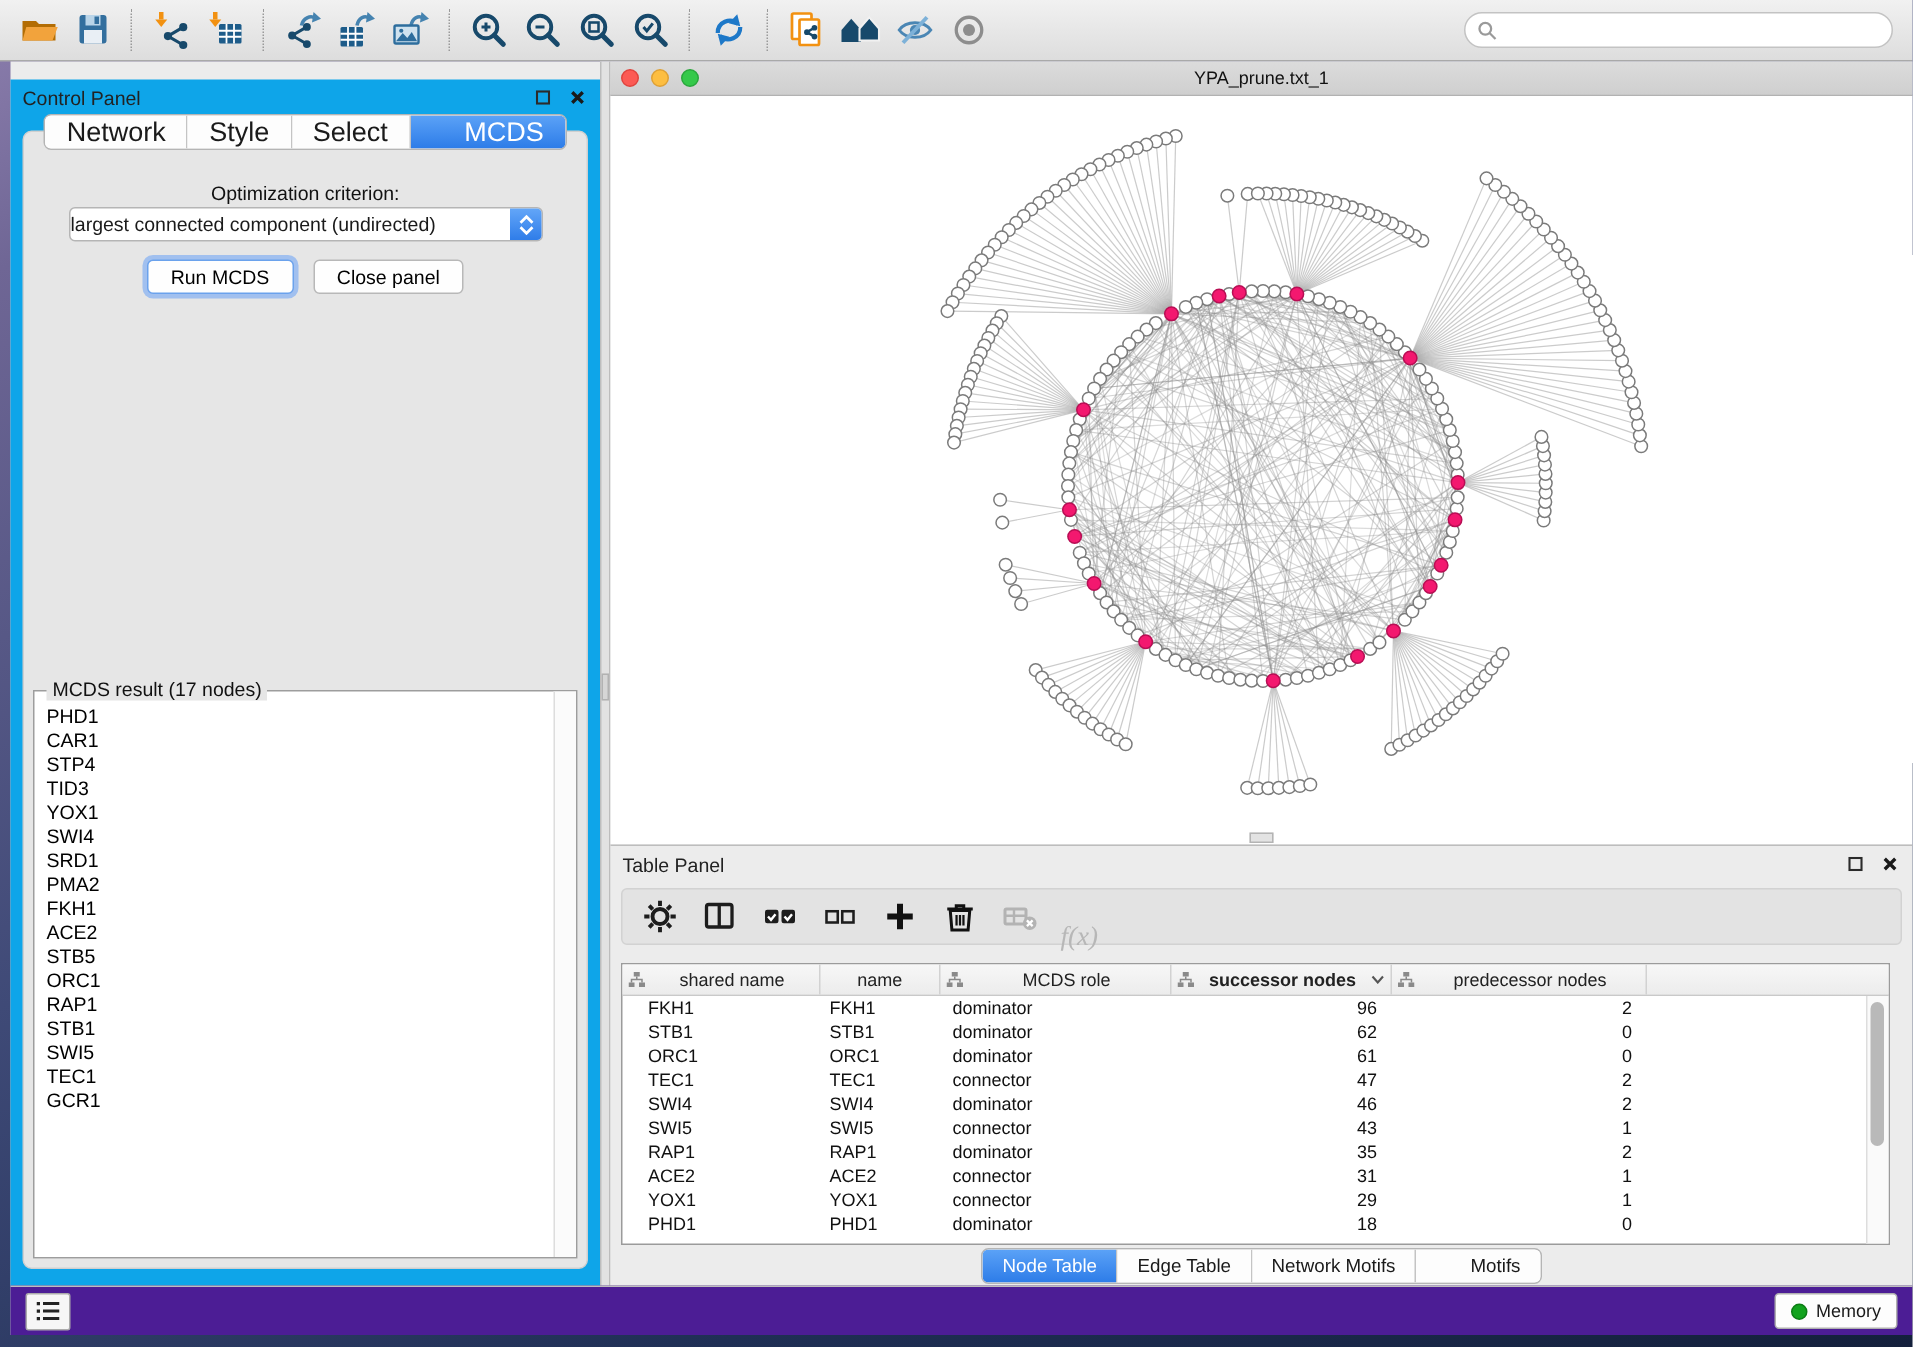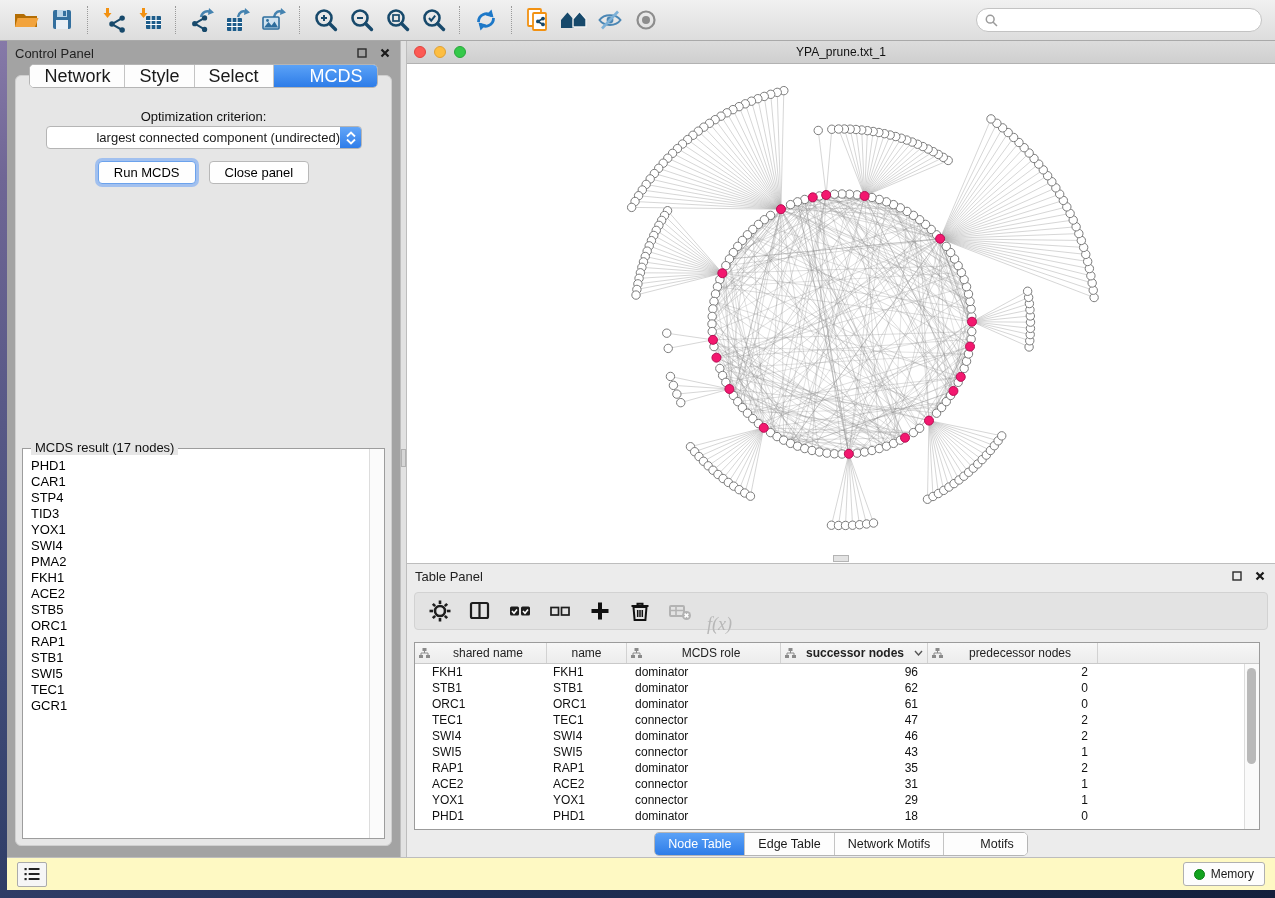--- a/index.html
+++ b/index.html
@@ -12,44 +12,44 @@
   .toolbar{position:absolute;left:0;top:0;width:1275px;height:41px;
     background:linear-gradient(#f1f1f1,#dddddd);border-bottom:1px solid #a9a9a9;
     display:flex;align-items:center;padding-left:8px;box-sizing:border-box;}
   .tb-btn{width:36px;height:32px;display:flex;align-items:center;justify-content:center;flex:0 0 auto;}
   .tb-sep{width:1px;height:28px;margin:0 7px;border-left:1px dotted #9a9a9a;flex:0 0 auto;}
   .search-wrap{margin-left:auto;margin-right:13px;width:286px;height:24px;border:1px solid #c3c3c3;
     border-radius:12px;background:#fff;display:flex;align-items:center;padding-left:8px;box-sizing:border-box;}
   .search-wrap input{border:none;outline:none;flex:1;height:18px;font-size:12px;background:transparent;margin-left:5px;}
   
   .main{position:absolute;left:7px;top:41px;right:0;bottom:8px;background:#ececec;}
-  .statusbar{position:absolute;left:0;right:0;bottom:0;height:32px;background:#fef9c3;
+  .statusbar{position:absolute;left:0;right:0;bottom:0;height:32px;background:#4c1d95;
     border-top:1px solid #bdbdbd;display:flex;align-items:center;}
   .list-btn{margin-left:10px;width:28px;height:23px;background:#f6f6f6;border:1px solid #ababab;
     border-radius:2px;display:flex;align-items:center;justify-content:center;}
   .memory-btn{margin-left:auto;margin-right:10px;height:22px;background:#fdfdfd;border:1px solid #b0b0b0;
     border-radius:3px;display:flex;align-items:center;gap:6px;padding:0 10px;font-size:12px;}
   .mem-dot{width:11px;height:11px;border-radius:50%;background:#12a31e;border:1px solid #0c7d15;box-sizing:border-box;}
   
-  .control-panel{position:absolute;left:0;top:0;width:393px;bottom:32px;background:#a3a3a3;}
+  .control-panel{position:absolute;left:0;top:12px;width:393px;bottom:32px;background:#0ea5e9;}
   .panel-titlebar{height:24px;display:flex;align-items:center;padding:0 8px;font-size:13px;color:#222;}
   .panel-titlebar .spacer{flex:1;}
   .mini-ico{width:14px;height:14px;display:flex;align-items:center;justify-content:center;margin-left:9px;}
   .cp-inner{position:absolute;left:8px;right:8px;top:34px;bottom:12px;background:#e6e6e6;
     border:1px solid #cfcfcf;border-radius:6px;}
   .tabs-row{position:absolute;left:0;right:0;top:-12px;display:flex;justify-content:center;}
   .seg{display:flex;border:1px solid #b5b5b5;border-radius:5px;overflow:hidden;background:#fff;height:22px;}
   .seg .tab{display:flex;align-items:center;justify-content:center;font-size:18px;color:#1a1a1a;
     background:#fdfdfd;border-right:1px solid #c4c4c4;padding:0 14px;}
   .seg .tab:last-child{border-right:none;padding-left:36px;}
   .seg .tab.sel{background:linear-gradient(#5ba2f7,#2d7ce8);color:#fff;}
   .opt-label{position:absolute;top:33px;left:0;right:0;text-align:center;font-size:13px;color:#111;}
   .dropdown{position:absolute;top:50px;left:30px;width:316px;height:23px;background:#fff;
     border:1px solid #b5b5b5;border-radius:4px;display:flex;align-items:center;box-sizing:border-box;}
-  .dropdown .dd-text{flex:1;text-align:right;font-size:13px;}
+  .dropdown .dd-text{flex:1;text-align:left;font-size:13px;}
   .dd-cap{width:21px;height:21px;border-radius:0 3px 3px 0;background:linear-gradient(#63a6f8,#2f7de9);
     display:flex;align-items:center;justify-content:center;}
   .btn-row{position:absolute;top:85px;left:0;right:0;display:flex;justify-content:center;gap:13px;}
   .mac-btn{height:23px;background:#fefefe;border:1px solid #b8b8b8;border-radius:4px;
     font-size:13px;padding:0 15px;display:flex;align-items:center;}
   .mac-btn.focused{border-color:#6ba2ec;box-shadow:0 0 0 3px rgba(115,167,245,.6);}
   .groupbox{position:absolute;left:6px;right:6px;top:372px;bottom:6px;border:1px solid #9d9d9d;background:#fff;}
   .group-legend{position:absolute;top:-9px;left:8px;background:#e6e6e6;padding:0 4px;font-size:13px;color:#111;}
   .mcds-list{position:absolute;left:0;top:3px;bottom:0;right:14px;overflow:hidden;padding:6px 0 0 8px;}
   .mcds-list div{font-size:13px;line-height:16px;color:#000;}
@@ -285,20 +285,21 @@
       </div>
       <div class="groupbox">
         <span class="group-legend">MCDS result (17 nodes)</span>
         <div class="mcds-list">
             <div>PHD1</div>
             <div>CAR1</div>
             <div>STP4</div>
             <div>TID3</div>
             <div>YOX1</div>
             <div>SWI4</div>
+            <div>SRD1</div>
             <div>PMA2</div>
             <div>FKH1</div>
             <div>ACE2</div>
             <div>STB5</div>
             <div>ORC1</div>
             <div>RAP1</div>
             <div>STB1</div>
             <div>SWI5</div>
             <div>TEC1</div>
             <div>GCR1</div>

